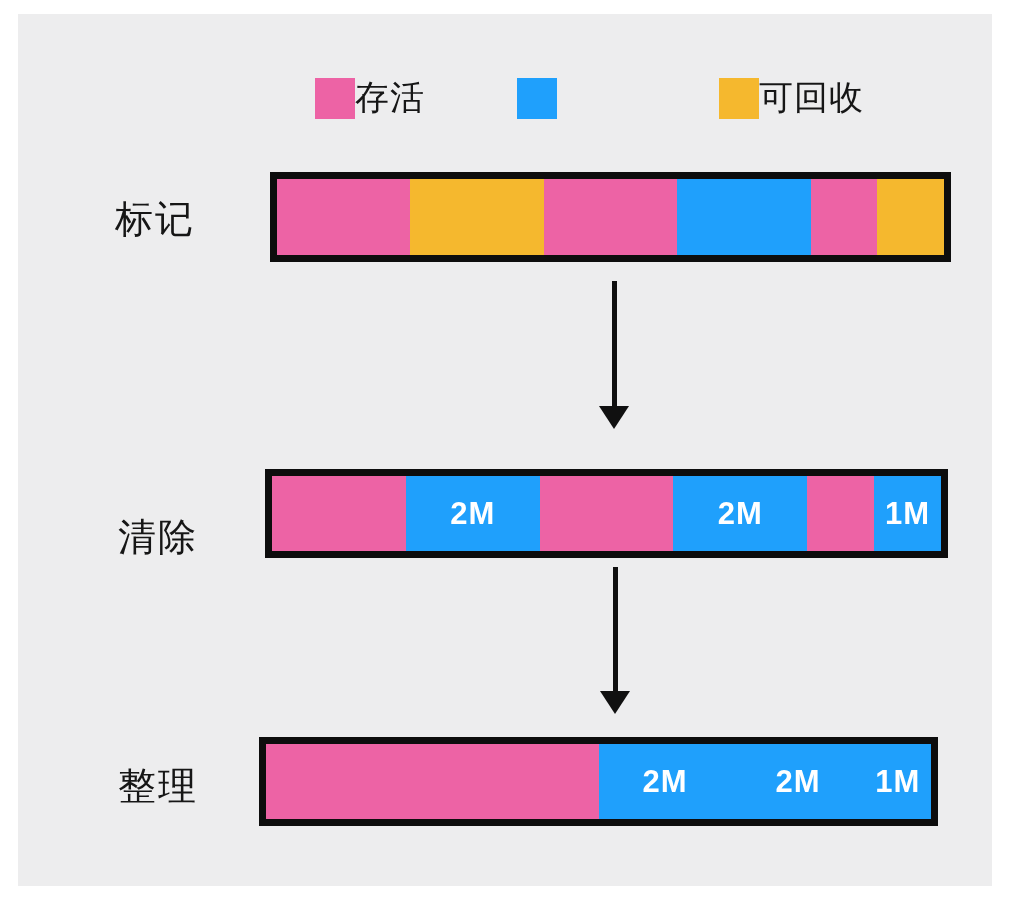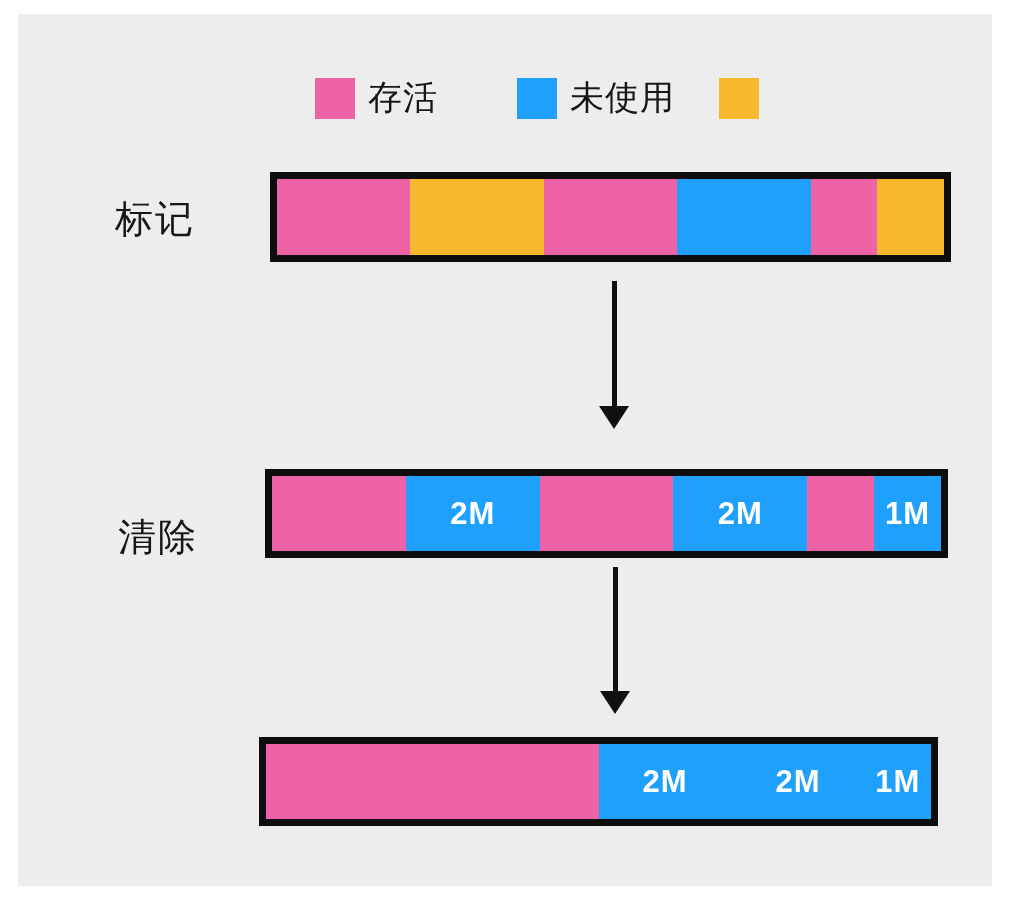--- a/index.html
+++ b/index.html
@@ -14,21 +14,20 @@
     position: absolute;
     left: 18px; top: 14px; right: 18px; bottom: 14px;
     background: #ededee;
   }
   
   .legend-item {
     position: absolute;
     top: 62px;
     display: flex;
     align-items: center;
-    gap: 13px;
     height: 44px;
   }
   .legend-item.l0 { left: 297px; }
   .legend-item.l1 { left: 499px; }
   .legend-item.l2 { left: 701px; }
   .legend-swatch { width: 40px; height: 41px; }
   .legend-label {
     font-size: 34px;
     color: #161616;
     letter-spacing: 1px;
@@ -88,24 +87,24 @@
 <body>
 
 <div class="canvas">
 
   <div class="legend-item l0">
     <div class="legend-swatch" style="background: rgb(237, 99, 165);"></div>
     <span class="legend-label">存活</span>
   </div>
   <div class="legend-item l1">
     <div class="legend-swatch" style="background: rgb(31, 160, 252);"></div>
-    <span class="legend-label">未使用</span>
   </div>
   <div class="legend-item l2">
     <div class="legend-swatch" style="background: rgb(245, 184, 46);"></div>
+    <span class="legend-label">可回收</span>
   </div>
 
   <div class="row-label r0">标记</div>
   <div class="bar r0">
       <div class="segment" style="flex-grow: 2; flex-basis: 0px; background: rgb(237, 99, 165);"></div>
       <div class="segment" style="flex-grow: 2; flex-basis: 0px; background: rgb(245, 184, 46);"></div>
       <div class="segment" style="flex-grow: 2; flex-basis: 0px; background: rgb(237, 99, 165);"></div>
       <div class="segment" style="flex-grow: 2; flex-basis: 0px; background: rgb(31, 160, 252);"></div>
       <div class="segment" style="flex-grow: 1; flex-basis: 0px; background: rgb(237, 99, 165);"></div>
       <div class="segment" style="flex-grow: 1; flex-basis: 0px; background: rgb(245, 184, 46);"></div>
@@ -124,20 +123,21 @@
       <div class="segment" style="flex-grow: 2; flex-basis: 0px; background: rgb(31, 160, 252);">2M</div>
       <div class="segment" style="flex-grow: 1; flex-basis: 0px; background: rgb(237, 99, 165);"></div>
       <div class="segment" style="flex-grow: 1; flex-basis: 0px; background: rgb(31, 160, 252);">1M</div>
     </div>
 
   <div class="arrow a1">
     <div class="arrow-shaft"></div>
     <div class="arrow-head"></div>
   </div>
 
+  <div class="row-label r2">整理</div>
   <div class="bar r2">
       <div class="segment" style="flex-grow: 2; flex-basis: 0px; background: rgb(237, 99, 165);"></div>
       <div class="segment" style="flex-grow: 2; flex-basis: 0px; background: rgb(237, 99, 165);"></div>
       <div class="segment" style="flex-grow: 1; flex-basis: 0px; background: rgb(237, 99, 165);"></div>
       <div class="segment" style="flex-grow: 2; flex-basis: 0px; background: rgb(31, 160, 252);">2M</div>
       <div class="segment" style="flex-grow: 2; flex-basis: 0px; background: rgb(31, 160, 252);">2M</div>
       <div class="segment" style="flex-grow: 1; flex-basis: 0px; background: rgb(31, 160, 252);">1M</div>
     </div>
 
 </div>

